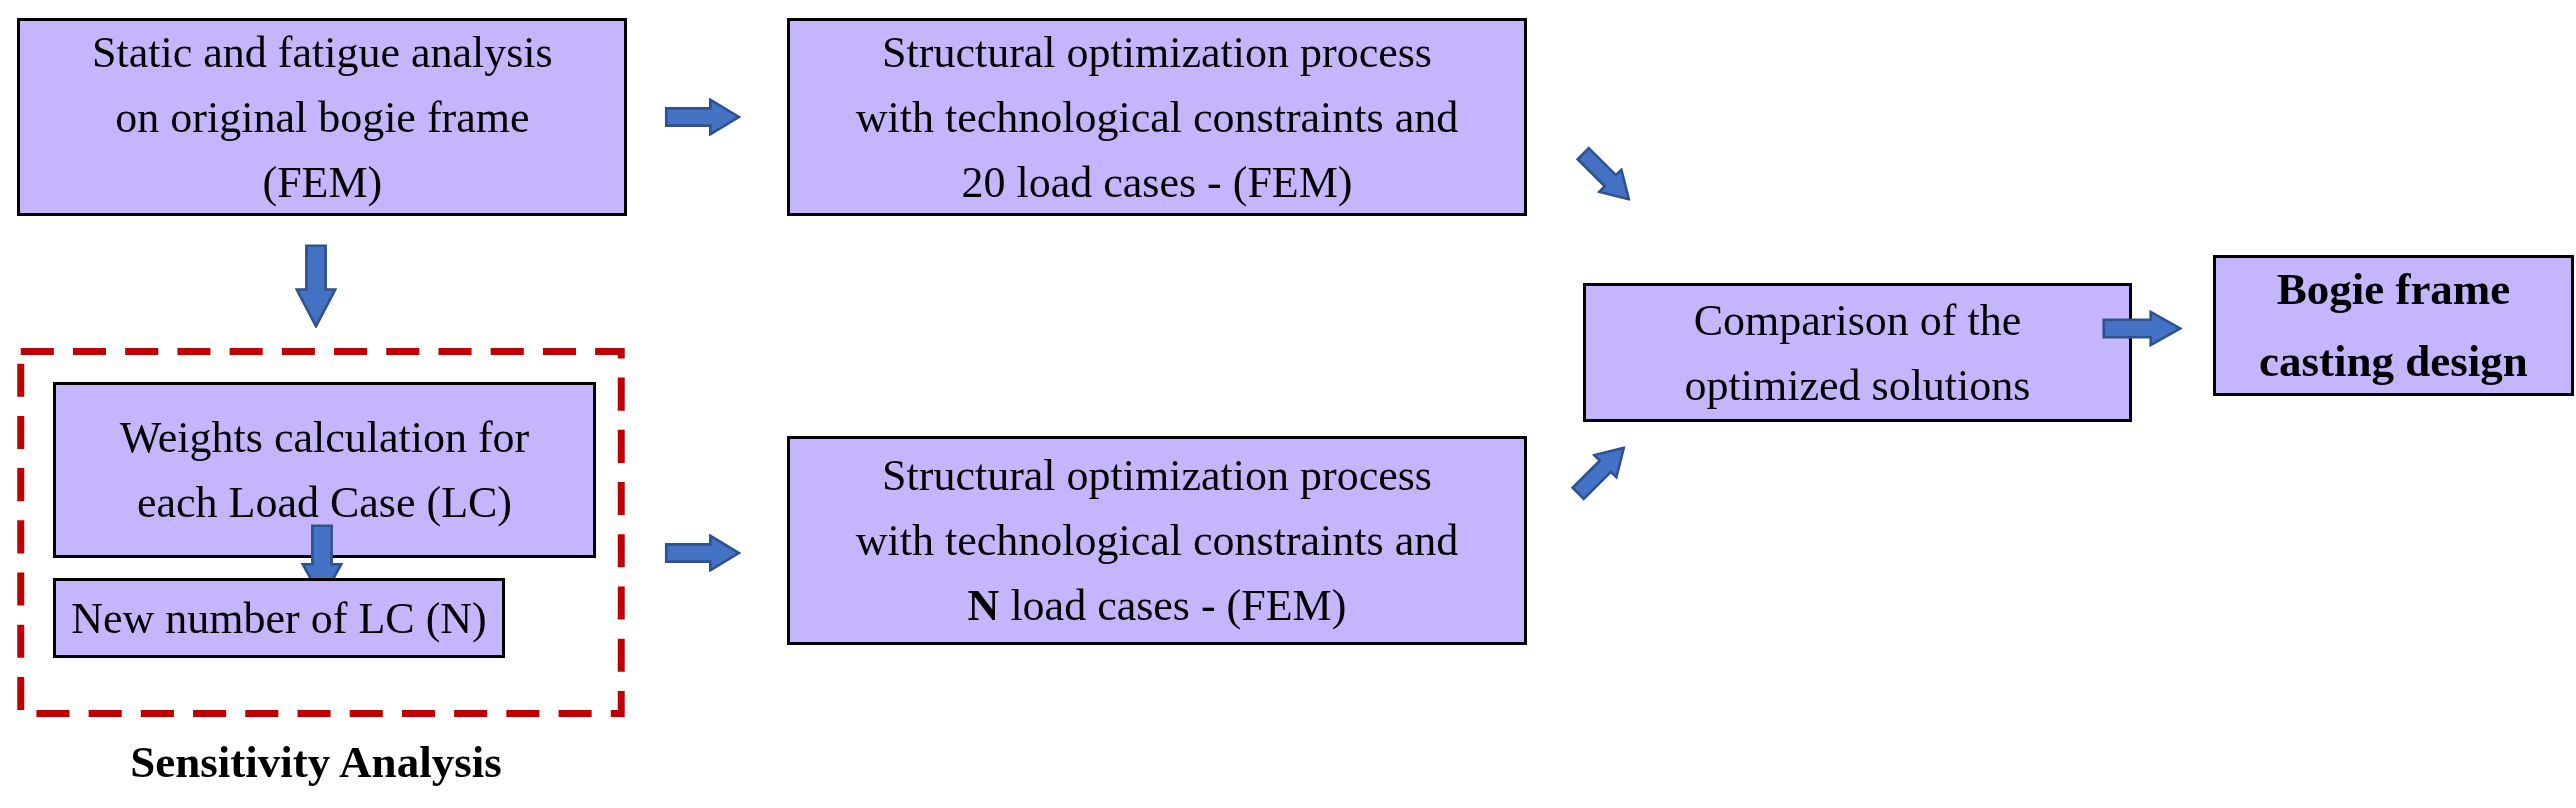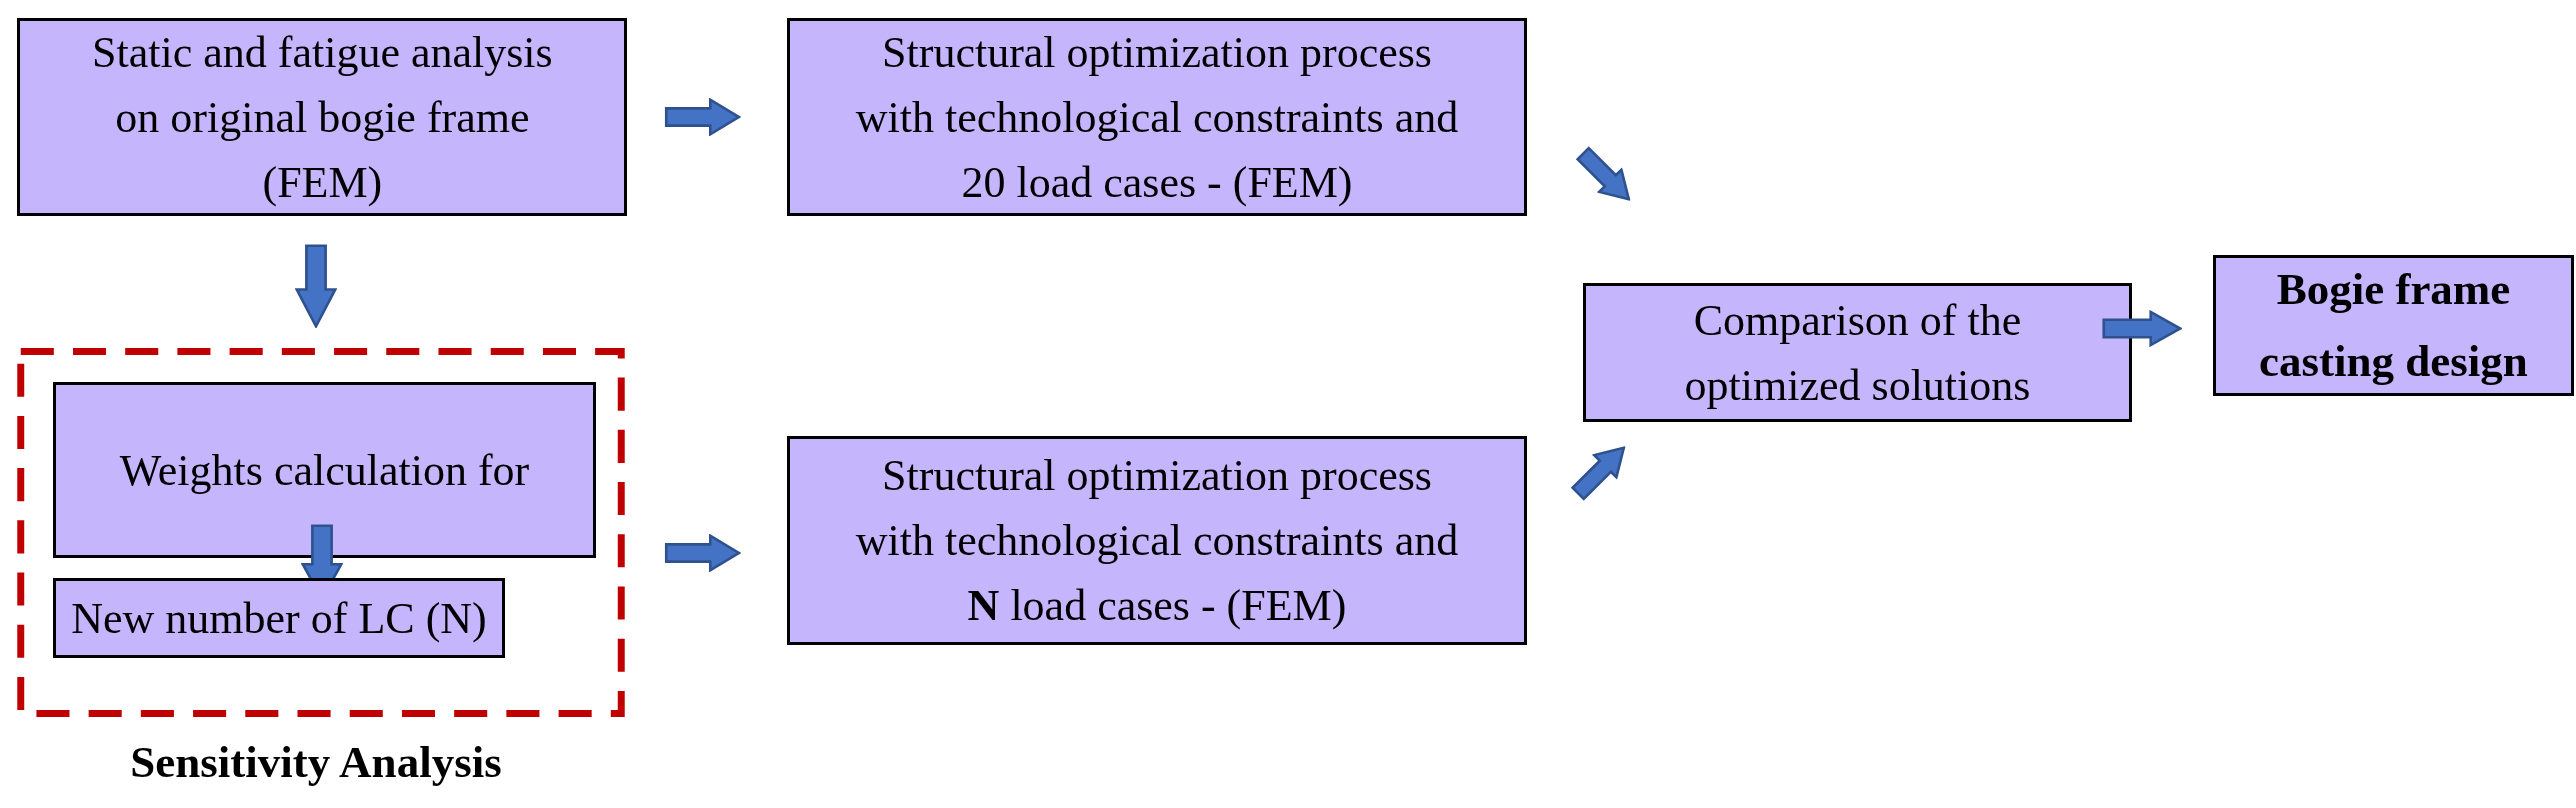--- a/index.html
+++ b/index.html
@@ -54,20 +54,21 @@
   <svg class="arrow" style="left:295px; top:244px;" width="42" height="84" viewBox="0 0 48 96">
     <polygon class="block-arrow" fill="#4472C4" points="13,2 35,2 35,52 46,52 24,94 2,52 13,52"></polygon>
   </svg>
 
   <svg class="arrow" style="left:17.4px; top:348px;" width="608" height="369" viewBox="0 0 698 424">
     <rect class="dash-rect" x="4" y="4" width="690" height="416" stroke="#C00000" stroke-dasharray="38 22"></rect>
   </svg>
 
   <div class="box" style="left:53px; top:382px; width:543px; height:176px;">
     <div class="text-line">Weights calculation for</div>
+    <div class="text-line">each Load Case (LC)</div>
   </div>
 
   <svg class="arrow" style="left:301px; top:524px;" width="42" height="77" viewBox="0 0 48 88">
     <polygon class="block-arrow" fill="#4472C4" points="13,2 35,2 35,46 46,46 24,86 2,46 13,46"></polygon>
   </svg>
 
   <div class="box" style="left:53px; top:578px; width:452px; height:80px;">
     <div class="text-line">New number of LC (N)</div>
   </div>
 

